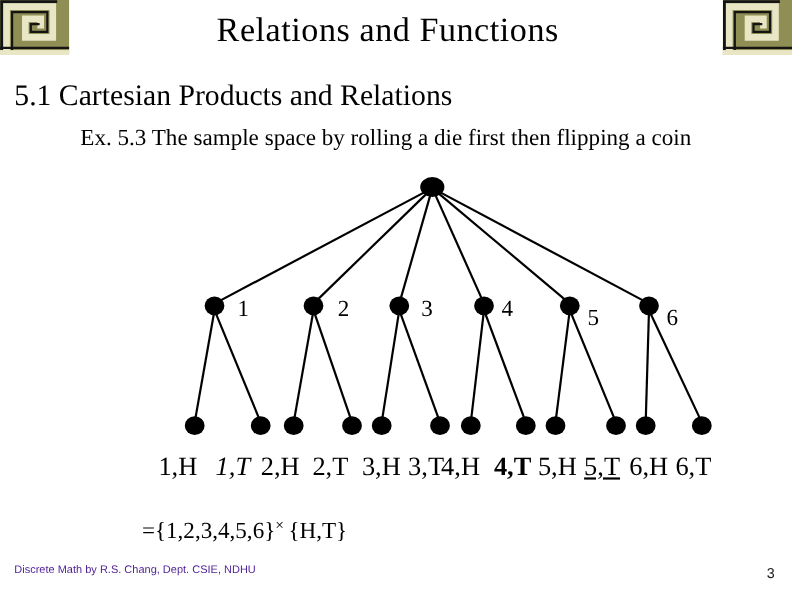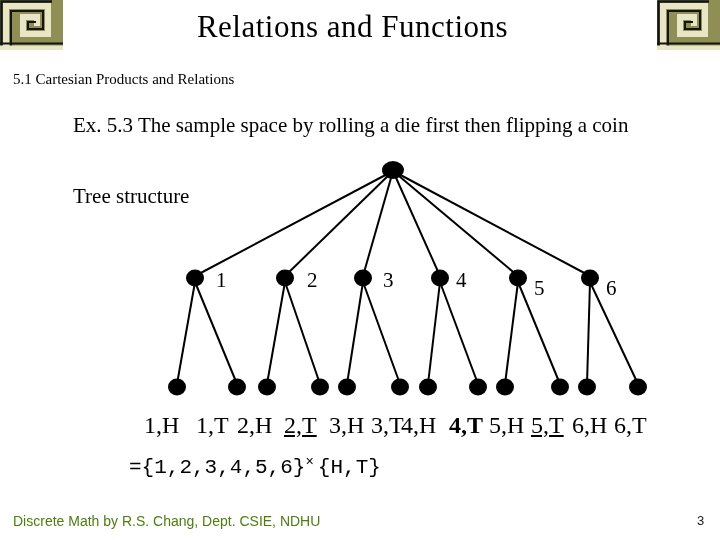--- a/index.html
+++ b/index.html
@@ -7,37 +7,37 @@
     position:relative;width:720px;height:540px;background:#ffffff;
     overflow:hidden;font-family:"Liberation Serif", serif;color:#000;
   }
   .corner-tile{position:absolute;top:0;width:63px;height:50px;}
   .corner-tile.left{left:0;}
   .corner-tile.right{left:657px;}
   .title{
     position:absolute;left:0;top:9px;width:705px;text-align:center;
     font-size:31px;letter-spacing:0.5px;white-space:nowrap;
   }
-  .section-heading{position:absolute;left:13px;top:71px;font-size:15px;white-space:nowrap;}
+  .section-heading{position:absolute;left:13px;top:71px;font-size:27px;white-space:nowrap;}
   .example-line{position:absolute;left:48px;top:113px;font-size:21px;white-space:nowrap;margin-left:25px;}
   .tree-label{position:absolute;left:73px;top:184px;font-size:21px;white-space:nowrap;}
   .tree-svg{position:absolute;left:0;top:0;width:720px;height:540px;}
   .node-label{position:absolute;font-size:21px;top:268px;}
   .nl0{left:216px;} .nl1{left:307px;} .nl2{left:383px;}
   .nl3{left:456px;} .nl4{left:534px;top:276px;} .nl5{left:606px;top:276px;}
   .leaf-label{position:absolute;top:412px;font-size:24px;white-space:nowrap;}
-  .lf0{left:144px;}  .lf1{left:196px;}  .lf2{left:237px;}  .lf3{left:284px;text-decoration:underline;}
+  .lf0{left:144px;}  .lf1{left:196px;font-style:italic;}  .lf2{left:237px;}  .lf3{left:284px;}
   .lf4{left:329px;}  .lf5{left:371px;}  .lf6{left:401px;}  .lf7{left:449px;font-weight:bold;}
   .lf8{left:489px;}  .lf9{left:531px;text-decoration:underline;}  .lf10{left:572px;} .lf11{left:614px;}
-  .set-line{position:absolute;left:129px;top:454px;font-size:21px;white-space:nowrap;font-family:Liberation Mono, monospace;}
+  .set-line{position:absolute;left:129px;top:470px;font-size:21px;white-space:nowrap;}
   .set-line .op-sup{font-size:14px;vertical-align:7px;}
   .set-line .rhs{margin-left:4px;}
   .footer{
-    position:absolute;left:13px;top:513px;font-size:14px;
-    font-family:"Liberation Sans", sans-serif;color:#4d7c0f;white-space:nowrap;
+    position:absolute;left:13px;top:513px;font-size:10px;
+    font-family:"Liberation Sans", sans-serif;color:#4c1d95;white-space:nowrap;
   }
   .page-number{
     position:absolute;left:697px;top:513px;font-size:13px;
     font-family:"Liberation Sans", sans-serif;color:#1a1a1a;
   }
 </style>
 </head>
 <body>
 
 <div class="slide">
@@ -59,21 +59,20 @@
       <path d="M1.5,50 L1.5,1.5 L52,1.5" stroke="#141414" stroke-width="2.5" fill="none"></path>
       <path d="M11,50 L11,11 L43,11 L43,29 L28,29 L28,22 L36,22" stroke="#141414" stroke-width="2" fill="none"></path>
       <line x1="0" y1="43.5" x2="63" y2="43.5" stroke="#141414" stroke-width="2"></line>
       <rect x="0" y="45.5" width="63" height="4.5" fill="#e9e6c6"></rect>
     </svg>
   </div>
 
   <div class="title">Relations and Functions</div>
   <div class="section-heading">5.1 Cartesian Products and Relations</div>
   <div class="example-line">Ex. 5.3 The sample space by rolling a die first then flipping a coin</div>
-  <div class="tree-label">Tree structure</div>
 
   <svg class="tree-svg" viewBox="0 0 720 540">
     <g stroke="#000" stroke-width="2">
       <line x1="393" y1="171" x2="195" y2="276"></line>
       <line x1="393" y1="171" x2="285" y2="276"></line>
       <line x1="393" y1="171" x2="363" y2="276"></line>
       <line x1="393" y1="171" x2="440" y2="276"></line>
       <line x1="393" y1="171" x2="518" y2="276"></line>
       <line x1="393" y1="171" x2="590" y2="276"></line>
     </g>

